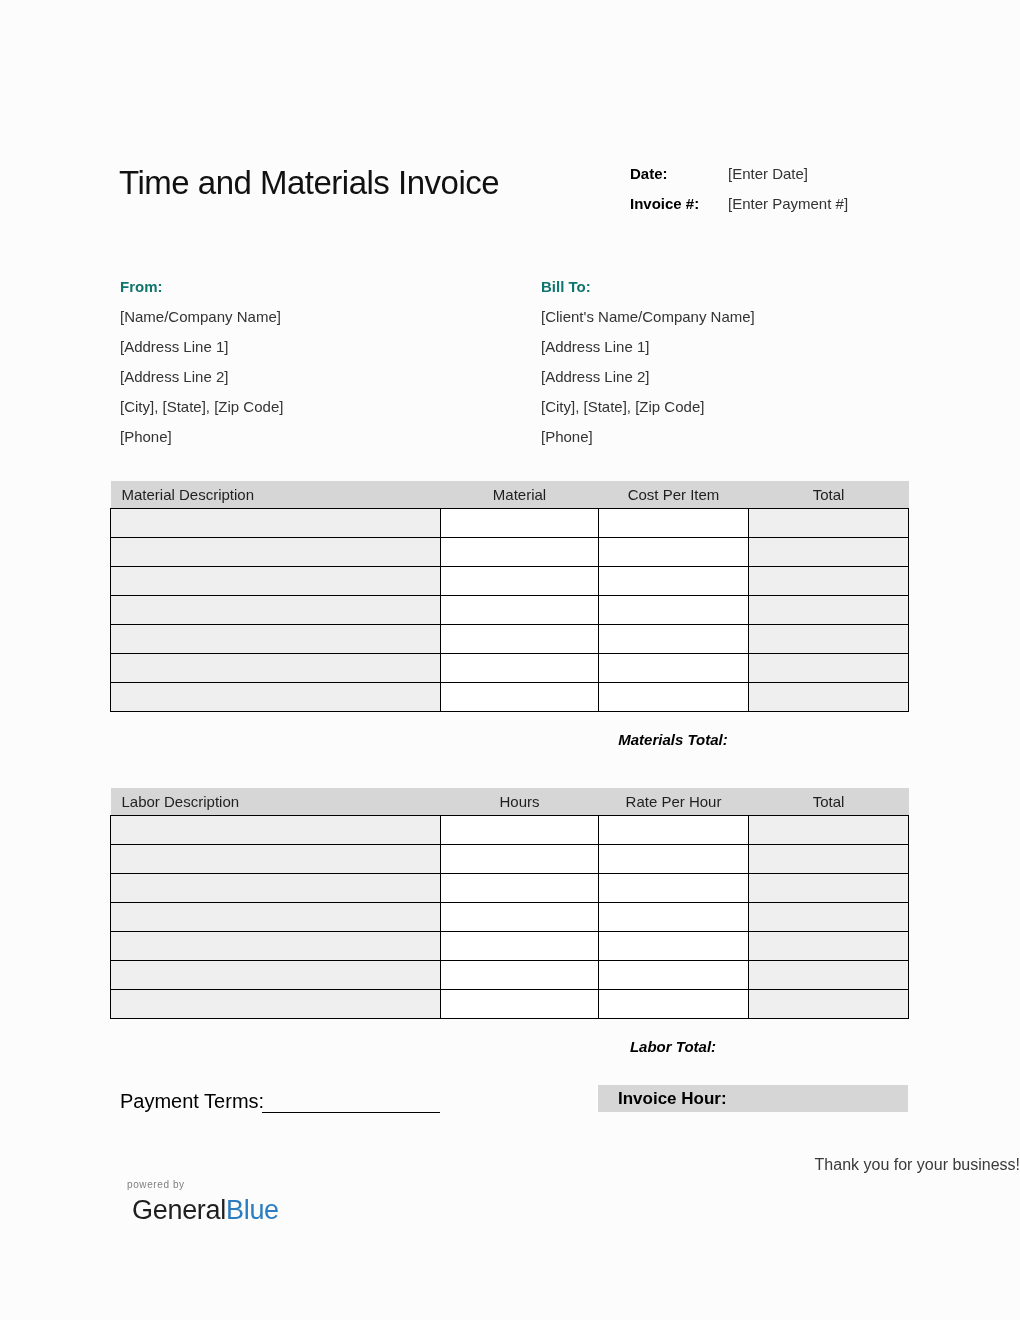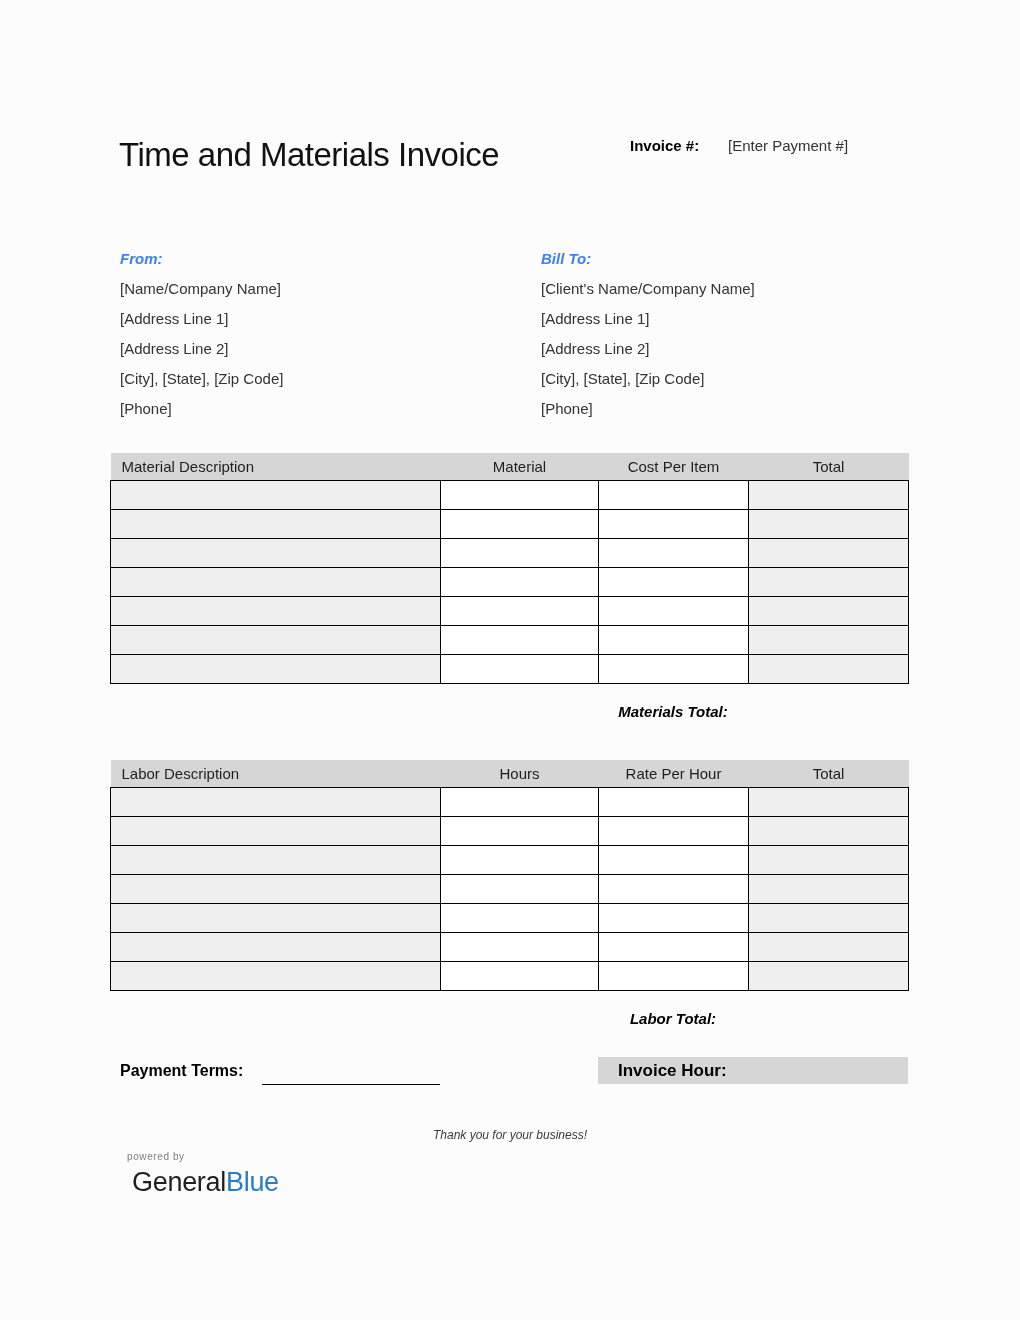--- a/index.html
+++ b/index.html
@@ -3,40 +3,40 @@
 <meta charset="utf-8">
 <style>
   * { margin:0; padding:0; box-sizing:border-box; }
   html,body { width:1020px; height:1320px; }
   body {
     background:#fcfcfc;
     font-family:"Liberation Sans", sans-serif;
     color:#000;
   }
   .page { position:relative; width:1020px; height:1320px; overflow:hidden; }
-  .abs { position:absolute; }
+  .abs { position:absolute;margin-top:28px; }
 
   
   .title {
     left:119px; top:136px;
     font-size:33px; letter-spacing:-0.5px;
     color:#111; font-weight:400;
   }
 
   
   .meta { left:630px; top:130px; width:290px; }
   .meta-row { display:flex; height:30px; align-items:center; }
   .meta-label { width:98px; font-weight:bold; font-size:15px; color:#000; }
   .meta-value { font-size:15px; color:#333; }
 
   
   .party { top:244px; width:420px; }
   .party.from { left:120px; }
   .party.billto { left:541px; }
-  .party-heading { font-weight:bold; font-size:15px; line-height:30px; color:#3b82f6;font-style:italic; }
+  .party-heading { font-weight:bold; font-size:15px; line-height:30px; color:#0f766e; }
   .party-line { font-size:15px; line-height:30px; color:#333; }
 
   
   .inv-table { border-collapse:collapse; table-layout:fixed; width:798px; }
   .inv-table thead th {
     background:#d6d6d6; height:27px;
     font-weight:400; font-size:15px; color:#1f1f1f;
     border:none; padding:0;
   }
   .inv-table thead th.h0 { text-align:left; padding-left:11px; }
@@ -53,47 +53,51 @@
   .labor-table { left:110px; top:760px; }
 
   .section-total {
     left:598px; width:150px; text-align:center;
     font-weight:bold; font-style:italic; font-size:15px; color:#000;
   }
   .materials-total { top:703px; }
   .labor-total { top:1010px; }
 
   
-  .payment-terms { left:120px; top:1062px; font-weight:bold; font-size:16px; color:#000; }
+  .payment-terms { left:120px; top:1062px; font-weight:normal; font-size:20px; color:#000; }
   .payment-terms-blank { left:262px; top:1064px; width:178px; height:21px; border-bottom:1.2px solid #000; }
   .invoice-total-bar {
     left:598px; top:1057px; width:310px; height:27px;
     background:#d6d6d6; line-height:27px;
     font-weight:bold; font-size:17px; color:#000;
     padding-left:20px;
   }
 
   
   .thanks {
-    left:0; top:1128px; width:1020px; text-align:center;
-    font-style:italic; font-size:12px; color:#3a3a3a;
+    left:0; top:1128px; width:1020px; text-align:right;
+    font-size:16px; color:#3a3a3a;
   }
   .powered-by { left:127px; top:1151px; font-size:10px; color:#808080; letter-spacing:0.6px; }
   .brand { left:132px; top:1167px; font-size:27px; letter-spacing:-0.3px; }
   .brand .part1 { color:#1f1f1f; }
   .brand .part2 { color:#2b7cc0; }
 </style>
 </head>
 <body>
 
 <div class="page">
 
   <div class="abs title">Time and Materials Invoice</div>
 
   <div class="abs meta">
+    <div class="meta-row">
+      <span class="meta-label">Date:</span>
+      <span class="meta-value">[Enter Date]</span>
+    </div>
     <div class="meta-row">
       <span class="meta-label">Invoice #:</span>
       <span class="meta-value">[Enter Payment #]</span>
     </div>
   </div>
 
   <div class="abs party from">
     <div class="party-heading">From:</div>
     <div class="party-line">[Name/Company Name]</div>
     <div class="party-line">[Address Line 1]</div>

